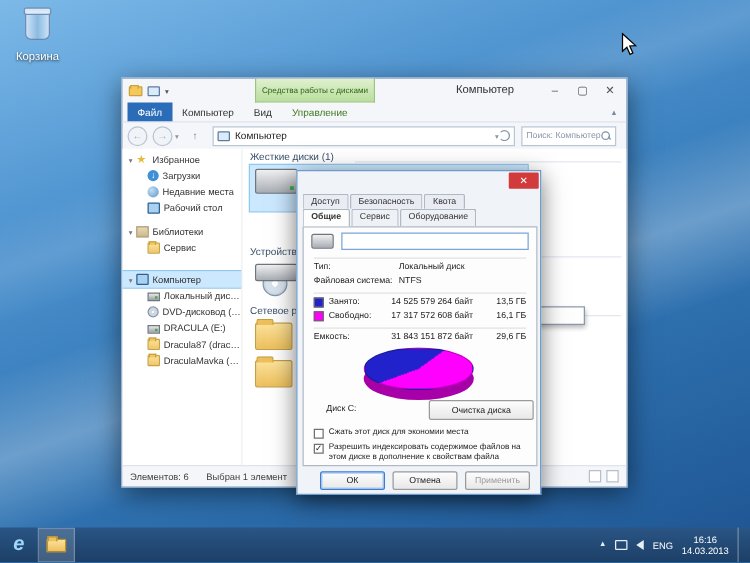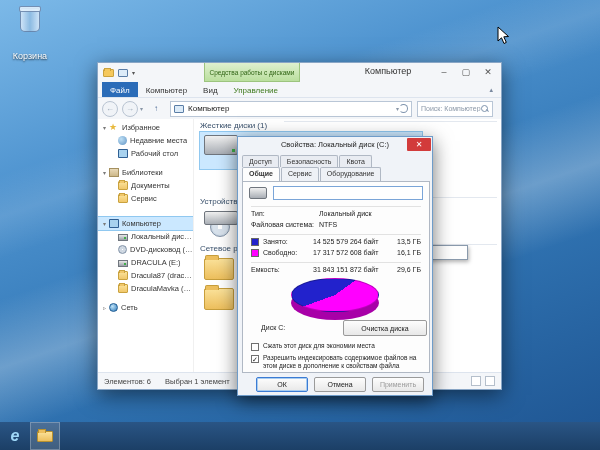--- a/index.html
+++ b/index.html
@@ -15,21 +15,21 @@
   .beam2 { position:absolute; left:-120px; top:60px; width:920px; height:80px;
     background: linear-gradient(rgba(255,255,255,0), rgba(255,255,255,0.12), rgba(255,255,255,0));
     transform: rotate(-19deg); pointer-events:none; }
 
   .recycle { position:absolute; left:8px; top:8px; width:44px; text-align:center; }
   .rb-icon { width:20px; height:24px; margin:0 auto; position:relative;
     background: linear-gradient(90deg, rgba(220,235,250,.85), rgba(150,190,225,.7) 50%, rgba(220,235,250,.85));
     border:1px solid rgba(90,120,160,.8); border-radius:3px 3px 5px 5px; }
   .rb-icon:before { content:""; position:absolute; left:-2px; top:-3px; right:-2px; height:4px;
     background:rgba(225,240,252,.9); border:1px solid rgba(90,120,160,.8); border-radius:2px; }
-  .rb-label { margin-top:19px; font-size:9px; color:#fff; text-shadow:0 1px 2px rgba(0,0,0,.8); }
+  .rb-label { margin-top:8px; font-size:9px; color:#fff; text-shadow:0 1px 2px rgba(0,0,0,.8); }
 
   
   .win { position:absolute; left:97px; top:62px; width:405px; height:328px; z-index:10;
     background:#f4f6f9; border:1px solid #89a6c6; box-shadow:0 5px 20px rgba(0,0,0,.5); }
   .titlebar { position:absolute; left:0; top:0; right:0; height:19px; display:flex; align-items:center; }
   .qat { display:flex; align-items:center; gap:4px; padding-left:5px; }
   .mini-folder { width:11px; height:8px; background:#f5c85c; border:1px solid #caa23e; border-radius:1px; position:relative; }
   .mini-folder:before { content:""; position:absolute; left:0; top:-2px; width:5px; height:2px; background:#f5c85c; border:1px solid #caa23e; border-bottom:none; }
   .mini-pc { width:10px; height:8px; border:1px solid #5a7da6; background:#dcebf8; border-radius:1px; }
   .qat-caret { font-size:6px; color:#555; }
@@ -84,21 +84,21 @@
   .ic-monitor { background:#2f5f93; border-radius:1px; }
   .ic-monitor:before { content:""; position:absolute; inset:1px; background:#a8d2ef; }
   .ic-lib { background:linear-gradient(#e8d9b8,#cdb88a); border:1px solid #a5905f; }
   .ic-home { background:linear-gradient(#bfe08e,#7fb354); border:1px solid #5d8c3a; }
   .ic-disk { height:7px; margin-top:1px; background:linear-gradient(#e8e8e8,#9aa0a8); border:1px solid #70767e; }
   .ic-disk:before { content:""; position:absolute; right:1px; top:2px; width:2px; height:2px; background:#3fae49; }
   .ic-dvd { width:9px; height:9px; border-radius:50%; background:radial-gradient(circle, #fff 0 15%, #cfd8e2 16% 60%, #9fb2c6 100%); border:1px solid #8494a8; }
   .ic-net { width:9px; height:9px; border-radius:50%; background:radial-gradient(circle at 35% 35%, #bfe4f9, #2e78b8); border:1px solid #1f5d94; }
 
   .main { flex:1; padding:2px 4px 0 6px; overflow:hidden; }
-  .ghead { display:flex; align-items:flex-start; font-size:8px; color:#39506b; margin-bottom:2px;gap:12px; }
+  .ghead { display:flex; align-items:flex-end; font-size:8px; color:#39506b; margin-bottom:2px;gap:12px; }
   .ghead .gline { flex:1; height:1px; background:#e3e8ef; margin-left:5px; }
   .tile { display:flex; align-items:flex-start; width:222px; padding:3px 4px; margin-bottom:2px; }
   .tile.sel { background:#cbe8ff; outline:1px solid #90c8f0; }
   .tile .ticon { width:36px; flex:none; margin-right:5px; }
   .tname { font-size:8px; color:#1a1a1a; line-height:10px; white-space:nowrap; overflow:hidden; }
   .tdetail { font-size:7px; color:#6a7480; line-height:9px; white-space:nowrap; }
   .capbar { width:110px; height:8px; border:1px solid #bcbcbc; background:#e6e6e6; margin:2px 0; }
   .capfill { height:100%; background:linear-gradient(#54b6e8,#2a8fd0); }
   .hdd { width:34px; height:20px; background:linear-gradient(#f0f0f0,#a9aeb5); border:1px solid #6f757d; border-radius:2px; position:relative; }
   .hdd:before { content:""; position:absolute; right:2px; bottom:2px; width:3px; height:3px; background:#3fae49; }
@@ -233,36 +233,36 @@
     </div>
 
     <div class="winbody">
       <div class="sidebar">
         <div class="srow" style="padding-left:2px">
           <span class="exp">▾</span>
           <span class="ic ic-star">★</span>
           <span class="slabel">Избранное</span>
         </div>
         <div class="srow" style="padding-left:20px">
+          <span class="ic ic-down">↓</span>
+          <span class="slabel">Загрузки</span>
+        </div>
+        <div class="srow" style="padding-left:20px">
           <span class="ic ic-recent"></span>
           <span class="slabel">Недавние места</span>
         </div>
         <div class="srow" style="padding-left:20px">
           <span class="ic ic-monitor"></span>
           <span class="slabel">Рабочий стол</span>
         </div>
         <div class="sgap"></div>
         <div class="srow" style="padding-left:2px">
           <span class="exp">▾</span>
           <span class="ic ic-lib"></span>
           <span class="slabel">Библиотеки</span>
-        </div>
-        <div class="srow" style="padding-left:20px">
-          <span class="ic ic-folder"></span>
-          <span class="slabel">Документы</span>
         </div>
         <div class="srow" style="padding-left:20px">
           <span class="ic ic-folder"></span>
           <span class="slabel">Сервис</span>
         </div>
         <div class="sgap"></div>
         <div class="sgap"></div>
         <div class="srow sel" style="padding-left:2px">
           <span class="exp">▾</span>
           <span class="ic ic-monitor"></span>
@@ -282,25 +282,20 @@
         </div>
         <div class="srow" style="padding-left:20px">
           <span class="ic ic-folder"></span>
           <span class="slabel">Dracula87 (dracula-pc)</span>
         </div>
         <div class="srow" style="padding-left:20px">
           <span class="ic ic-folder"></span>
           <span class="slabel">DraculaMavka (dracula-pc)</span>
         </div>
         <div class="sgap"></div>
-        <div class="srow" style="padding-left:2px">
-          <span class="exp">▹</span>
-          <span class="ic ic-net"></span>
-          <span class="slabel">Сеть</span>
-        </div>
       </div>
 
       <div class="main">
         <div class="ghead">
           <span>Жесткие диски (1)</span>
           <span class="gline"></span>
         </div>
         <div class="tile sel">
           <div class="ticon">
             <div class="hdd"></div>
@@ -358,21 +353,20 @@
         <span class="vi"></span>
         <span class="vi"></span>
       </span>
     </div>
   </div>
 
   <div class="tooltip">Dracula87 (dracula-pc)</div>
 
   <div class="dlg">
     <div class="dlg-title">
-      <span class="t">Свойства: Локальный диск (C:)</span>
       <span class="dlg-close">✕</span>
     </div>
 
     <div class="tabs-back">
       <span class="ptab">Доступ</span>
       <span class="ptab">Безопасность</span>
       <span class="ptab">Квота</span>
     </div>
     <div class="tabs-front">
       <span class="ptab active">Общие</span>
@@ -431,18 +425,29 @@
     </div>
   </div>
 
   <div class="taskbar">
     <div class="tb-icon">
         <span class="ie-e">e</span>
       </div>
     <div class="tb-icon open">
         <span class="tb-folder"></span>
       </div>
+    <div class="tray">
+      <span class="tray-chev">▲</span>
+      <span class="tray-net"></span>
+      <span class="tray-vol"></span>
+      <span class="tray-lang">ENG</span>
+      <div class="clock">
+        <div>16:16</div>
+        <div>14.03.2013</div>
+      </div>
+      <span class="show-desktop"></span>
+    </div>
   </div>
 
   <svg class="cursor" width="13" height="19" viewBox="0 0 13 19">
     <path d="M1,1 L1,15 L4.5,11.8 L7,17.5 L9.3,16.4 L6.8,10.8 L11.5,10.5 Z" fill="#fff" stroke="#000" stroke-width="1"></path>
   </svg>
 </div>
 
 </body></html>

